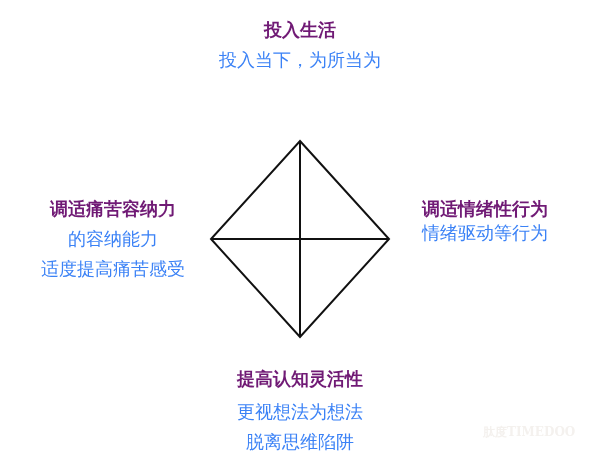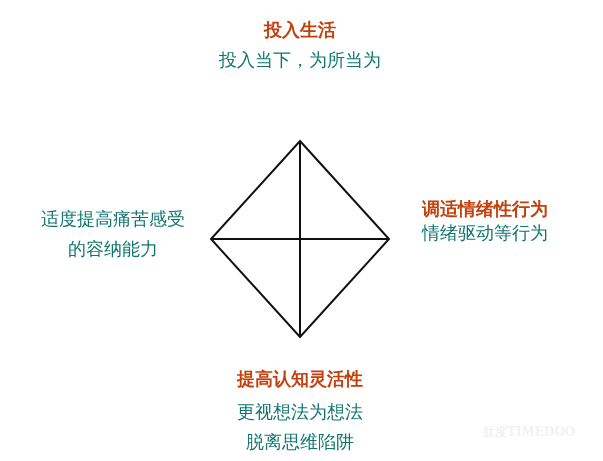--- a/index.html
+++ b/index.html
@@ -1,20 +1,20 @@
 <!DOCTYPE html>
 <html><head>
 <meta charset="utf-8">
 <style>
   html, body { margin:0; padding:0; background:#ffffff; }
   body { width:603px; height:461px; position:relative; overflow:hidden;
          font-family: "DejaVu Sans", "Liberation Sans", sans-serif; color:#111111; }
   .block { position:absolute; text-align:center; white-space:nowrap; }
-  .title { font-weight:bold; font-size:18px; line-height:20px; height:20px; color:#c2410c; }
-  .line { font-size:18px; line-height:20px; height:20px; color:#0f766e; }
+  .title { font-weight:bold; font-size:18px; line-height:20px; height:20px; color:#701a75; }
+  .line { font-size:18px; line-height:20px; height:20px; color:#3b82f6; }
   #blk-top { left:150px; width:300px; top:20px; }
   #blk-top .line1 { margin-top:10px; }
   #blk-top .line2 { margin-top:10px; }
   #blk-left { left:13px; width:200px; top:199px; }
   #blk-left .line1 { margin-top:10px; }
   #blk-left .line2 { margin-top:10px; }
   #blk-right { left:385px; width:200px; top:199px; }
   #blk-right .line1 { margin-top:10px; }
   #blk-right .line2 { margin-top:4px; }
   #blk-bottom { left:150px; width:300px; top:369px; }
@@ -32,22 +32,23 @@
   <line x1="300" y1="141" x2="300" y2="337" stroke="#111111" stroke-width="2"></line>
   <line x1="211" y1="239" x2="389" y2="239" stroke="#111111" stroke-width="2"></line>
 </svg>
 
 <div class="block" id="blk-top">
   <div class="title">投入生活</div>
   <div class="line line1">投入当下，为所当为</div>
 </div>
 
 <div class="block" id="blk-left">
+  <div class="title">调适痛苦容纳力</div>
+  <div class="line line2">的容纳能力</div>
   <div class="line line1">适度提高痛苦感受</div>
-  <div class="line line2">的容纳能力</div>
 </div>
 
 <div class="block" id="blk-right">
   <div class="title">调适情绪性行为</div>
   <div class="line line2">情绪驱动等行为</div>
 </div>
 
 <div class="block" id="blk-bottom">
   <div class="title">提高认知灵活性</div>
   <div class="line line1">更视想法为想法</div>

